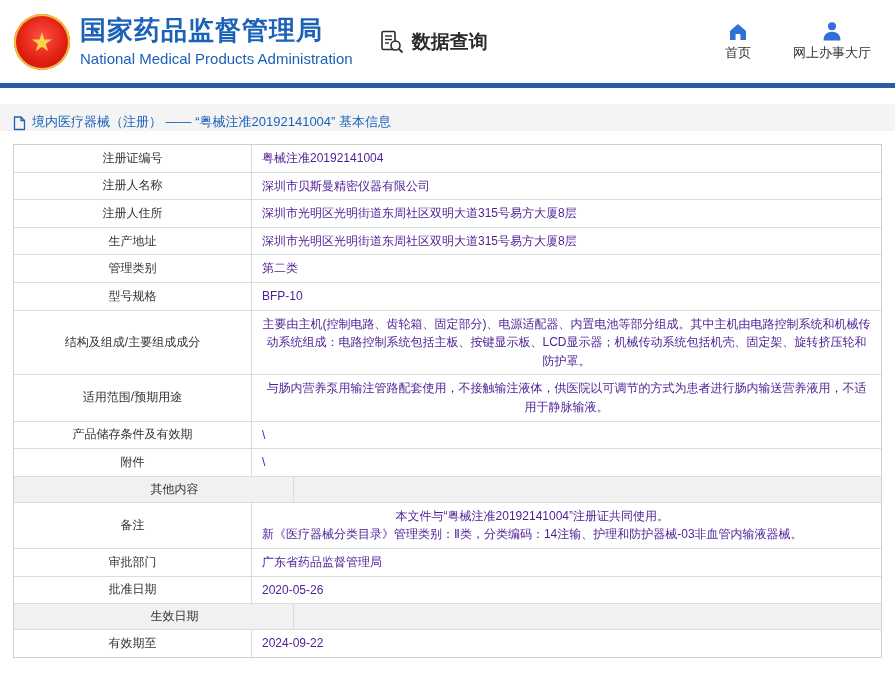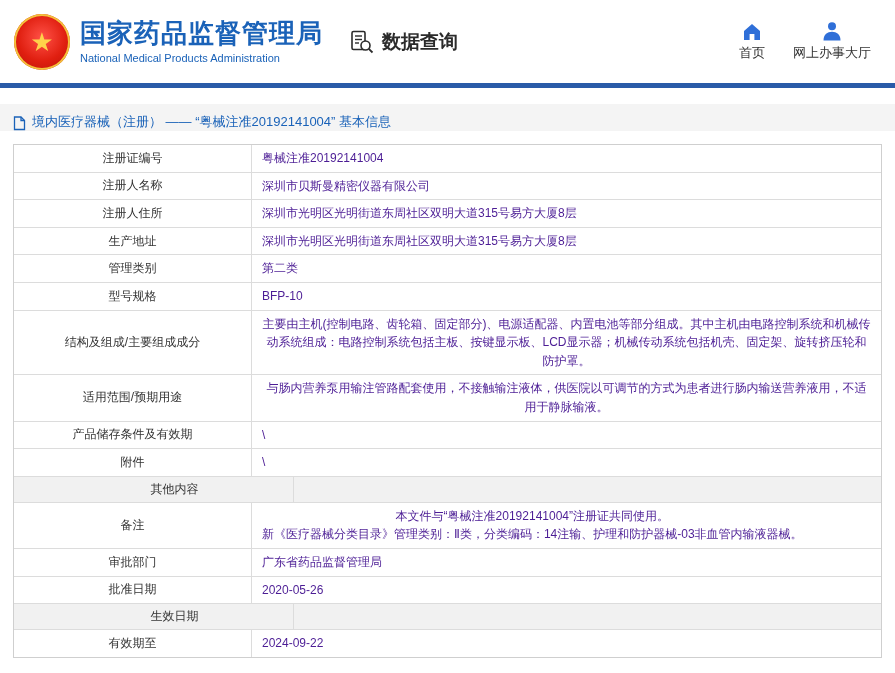--- a/index.html
+++ b/index.html
@@ -26,24 +26,24 @@
   .brand{display:flex;align-items:center;gap:10px;cursor:pointer;}
   .emblem{
     width:56px;height:56px;border-radius:50%;flex:0 0 56px;
     background:radial-gradient(circle at 50% 42%, #ff5147 0%, #e01f10 55%, #b71208 100%);
     box-shadow:inset 0 0 0 2px #f3c23c;
     display:flex;align-items:center;justify-content:center;
     color:#ffd24a;font-size:26px;line-height:1;
   }
   .brand-text{display:flex;flex-direction:column;justify-content:flex-end;}
   .site-title{font-size:26px;font-weight:700;color:var(--accent);letter-spacing:1px;line-height:1.15;}
-  .site-subtitle{font-size:11px;color:var(--accent);margin-top:4px;}
+  .site-subtitle{font-size:15px;color:var(--accent);margin-top:4px;}
   .section{display:flex;margin-left:26px;gap:7px;}
   .dq-text{font-size:19px;font-weight:700;color:#2b2b2b;}
-  .top-nav{margin-left:auto;display:flex;gap:28px;}
+  .top-nav{margin-left:auto;display:flex;gap:42px;}
   .nav-item{display:flex;flex-direction:column;align-items:center;gap:3px;cursor:pointer;text-decoration:none;}
   .nav-label{font-size:13px;color:#333;}
   
   .blue-bar{height:5px;background:var(--bar);}
   
   .breadcrumb-band{
     margin-top:16px;height:27px;background:var(--band-bg);
     display:flex;align-items:flex-end;padding-left:13px;gap:6px;
   }
   .bc-text{font-size:13px;color:var(--accent);}

